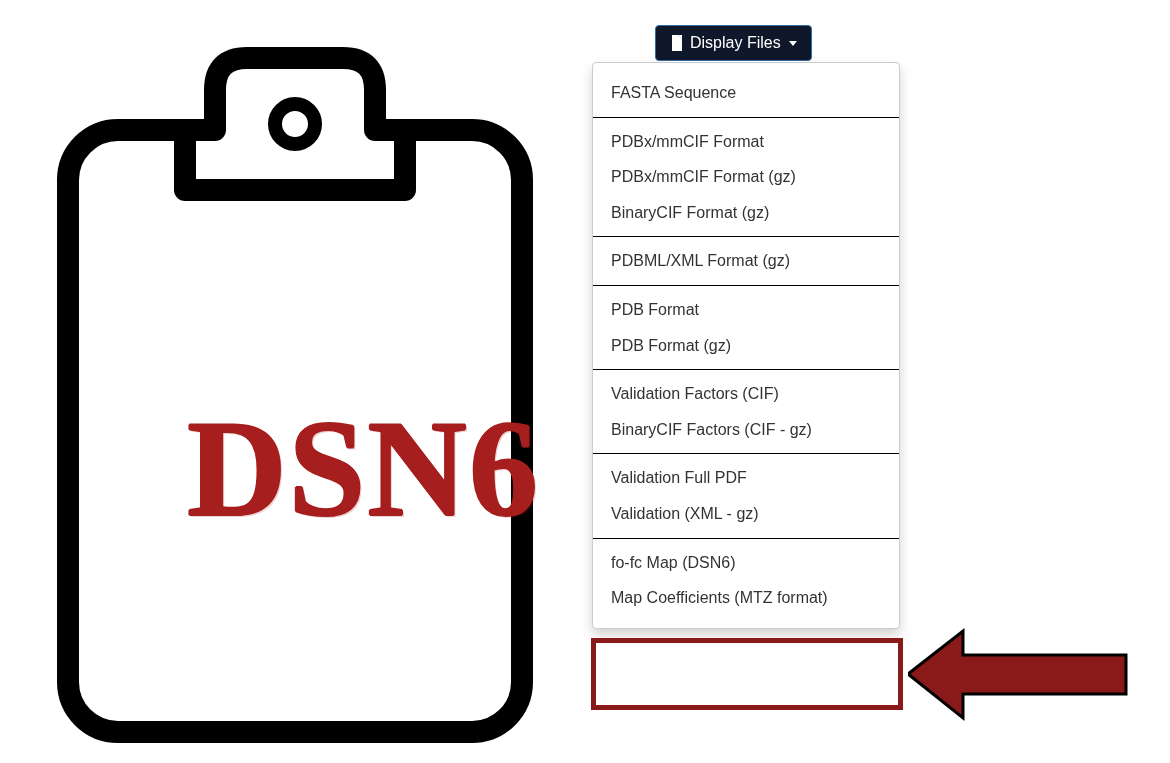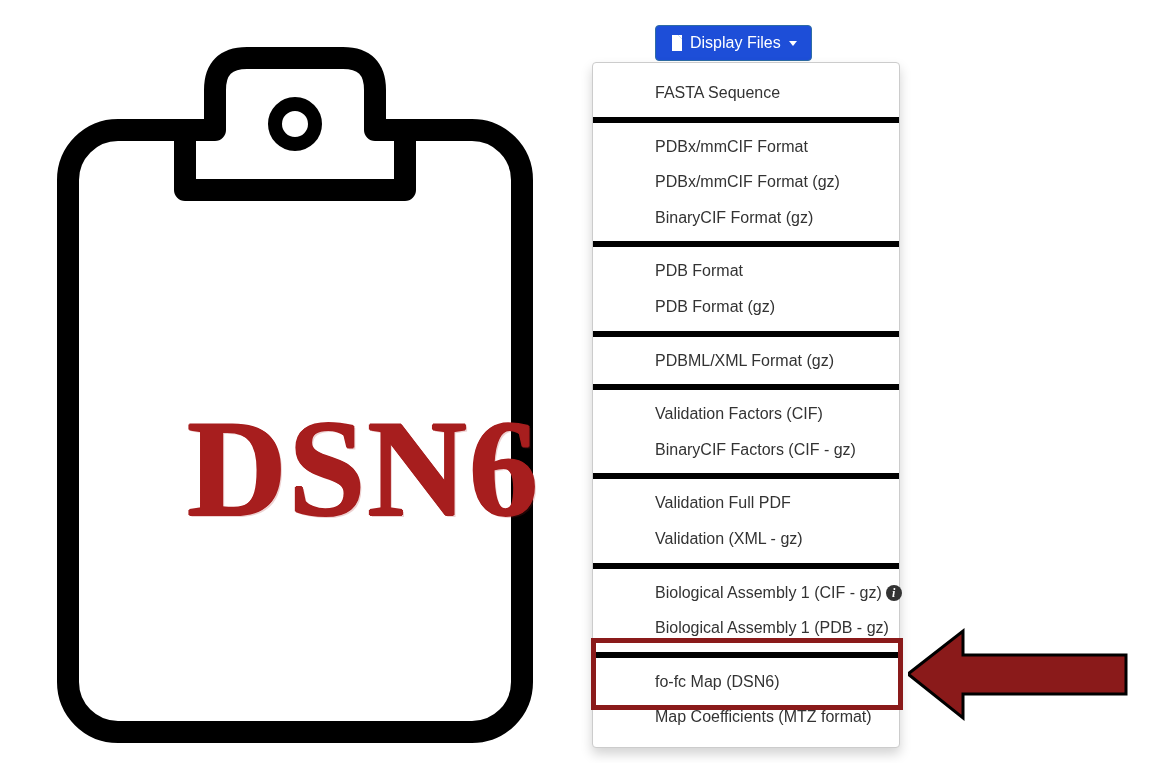--- a/index.html
+++ b/index.html
@@ -43,21 +43,21 @@
     
     
     .btn-bar {
       position: absolute;
       top: 25px;
       left: 655px;
       display: flex;
       gap: 2px;
     }
     .btn {
-      background: #1d4ed8;
+      background: #0f172a;
       color: #fff;
       border: 1px solid #2e6da4;
       padding: 8px 14px;
       font-size: 16px;
       border-radius: 4px;
       cursor: pointer;
       display: inline-flex;
       align-items: center;
       gap: 6px;
     }
@@ -82,28 +82,27 @@
       border-radius: 4px;
       box-shadow: 0 6px 12px rgba(0,0,0,0.175);
       padding: 6px 0;
       font-size: 16px;
       color: #333;
     }
     .dropdown .group {
       padding: 6px 0;
     }
     .dropdown .group + .group {
-      border-top: 6px solid #000000;
+      border-top: 1px solid #000000;
     }
     .dropdown .item {
       padding: 5px 18px;
       white-space: nowrap;
       cursor: pointer;
       line-height: 1.6;
-      margin-left: 44px;
     }
     .info-ic {
       display: inline-block;
       width: 16px; height: 16px;
       border-radius: 50%;
       background: #333;
       color: #fff;
       font-weight: 700;
       font-size: 12px;
       text-align: center;
@@ -169,37 +168,33 @@
 <div class="dropdown" id="dd">
     <div class="group">
       <div class="item"><span>FASTA Sequence</span></div>
     </div>
     <div class="group">
       <div class="item"><span>PDBx/mmCIF Format</span></div>
       <div class="item"><span>PDBx/mmCIF Format (gz)</span></div>
       <div class="item"><span>BinaryCIF Format (gz)</span></div>
     </div>
     <div class="group">
+      <div class="item"><span>PDBML/XML Format (gz)</span></div>
+    </div>
+    <div class="group">
       <div class="item"><span>PDB Format</span></div>
       <div class="item"><span>PDB Format (gz)</span></div>
     </div>
     <div class="group">
-      <div class="item"><span>PDBML/XML Format (gz)</span></div>
-    </div>
-    <div class="group">
       <div class="item"><span>Validation Factors (CIF)</span></div>
       <div class="item"><span>BinaryCIF Factors (CIF - gz)</span></div>
     </div>
     <div class="group">
       <div class="item"><span>Validation Full PDF</span></div>
       <div class="item"><span>Validation (XML - gz)</span></div>
-    </div>
-    <div class="group">
-      <div class="item"><span>Biological Assembly 1 (CIF - gz)</span><span class="info-ic">i</span></div>
-      <div class="item"><span>Biological Assembly 1 (PDB - gz)</span></div>
     </div>
     <div class="group">
       <div class="item"><span>fo-fc Map (DSN6)</span></div>
       <div class="item"><span>Map Coefficients (MTZ format)</span></div>
     </div>
   </div>
 
 <div class="highlight-box"></div>
 
 <div class="arrow">

